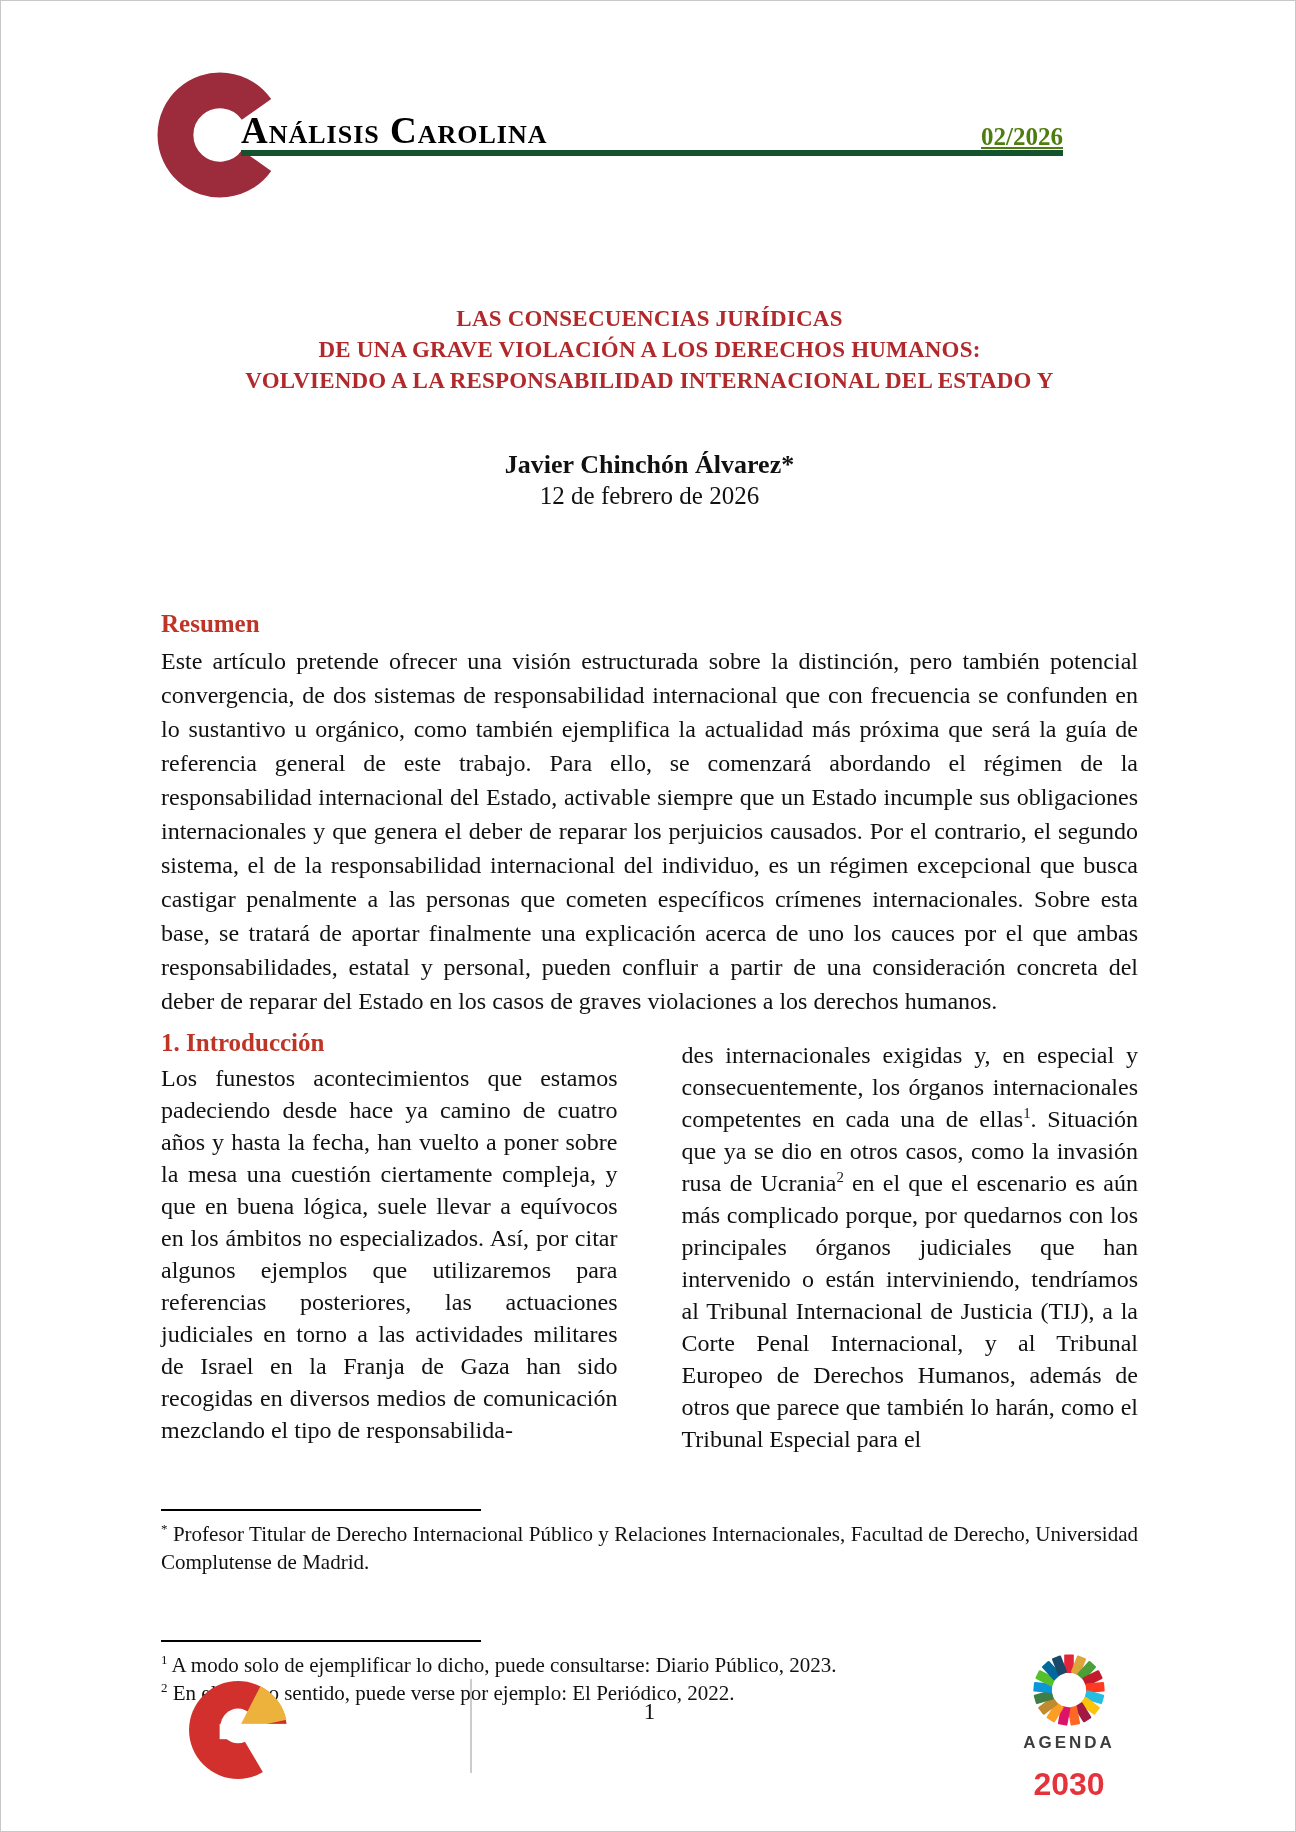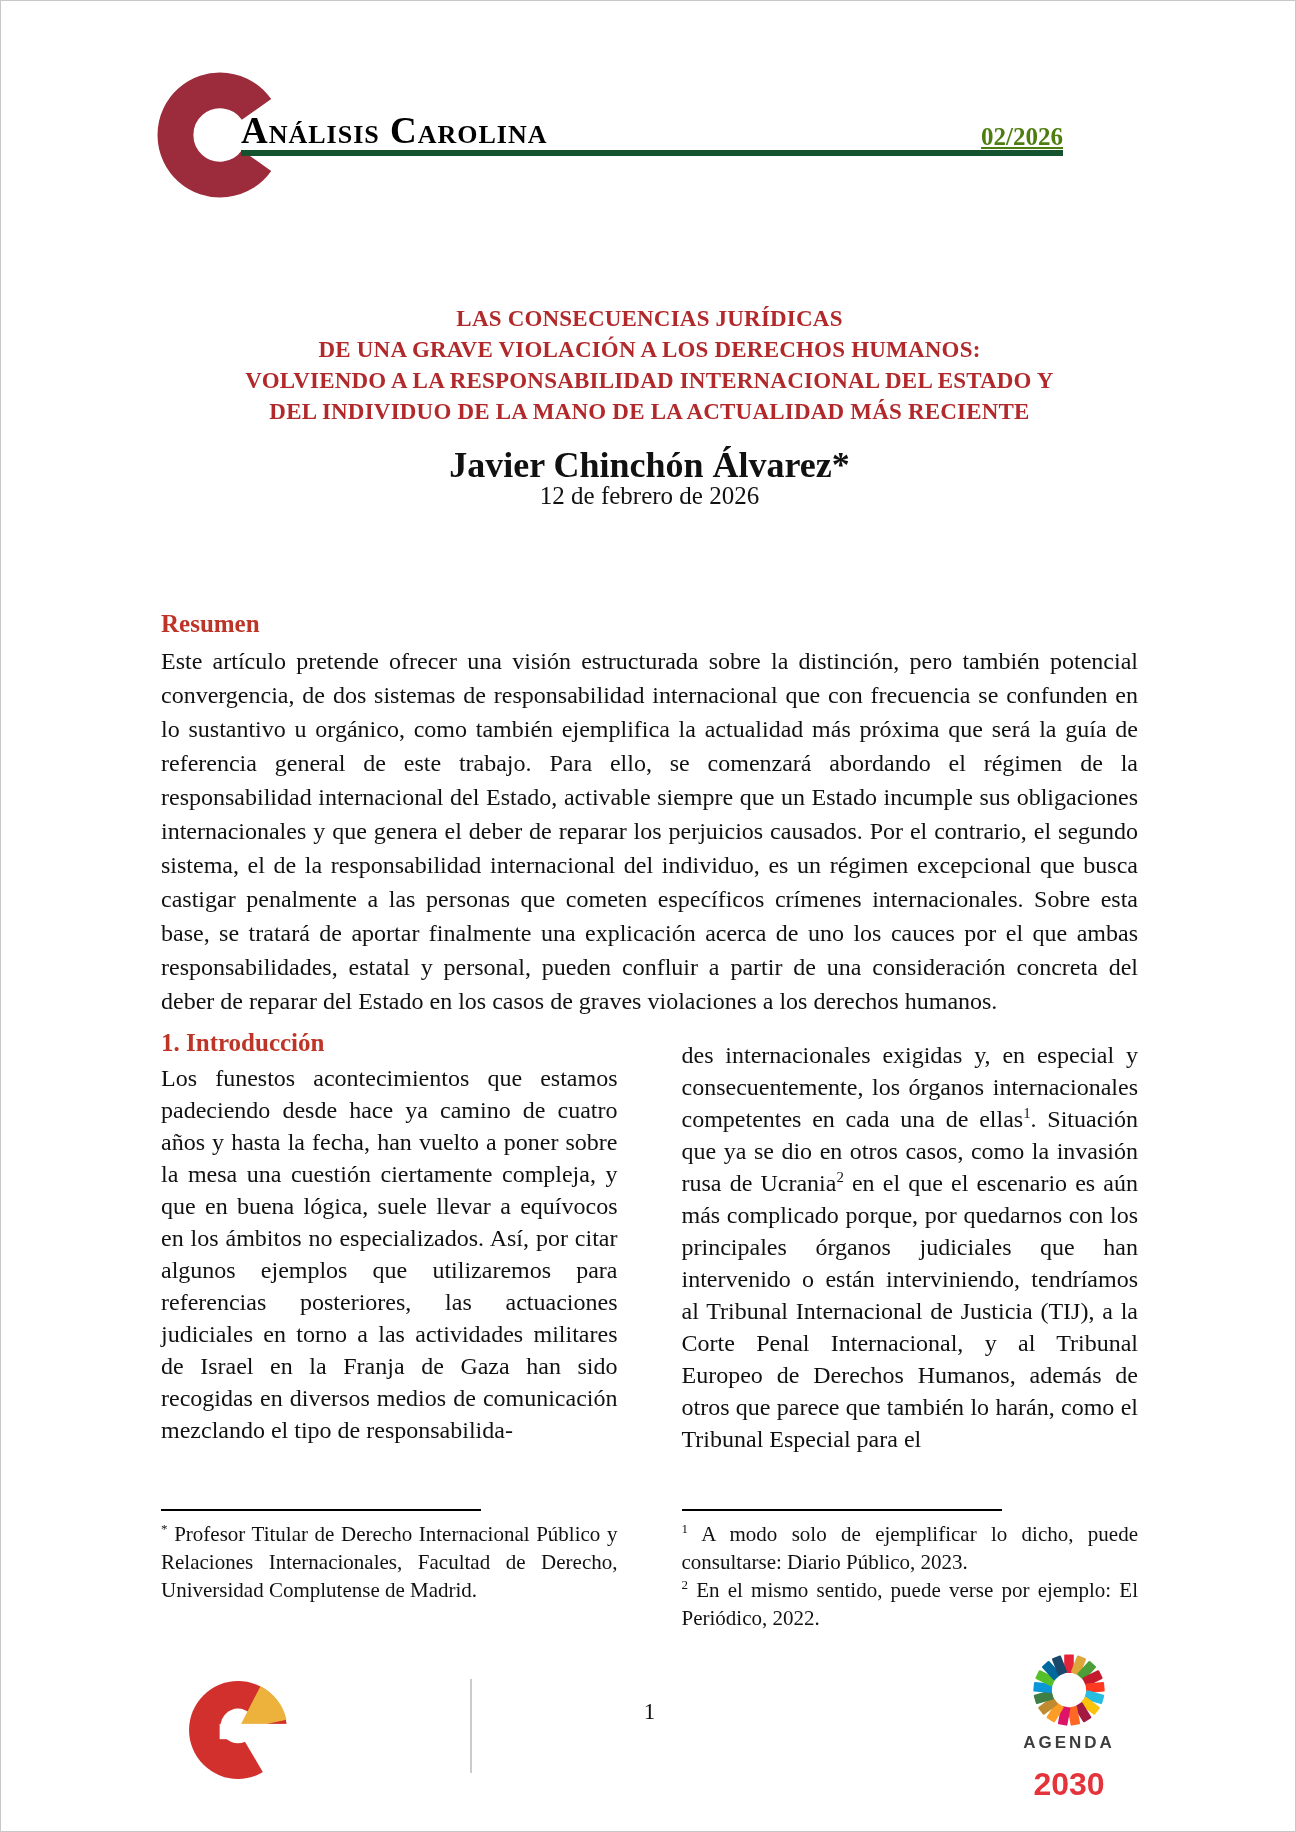--- a/index.html
+++ b/index.html
@@ -16,35 +16,35 @@
     border-bottom:6px solid #14532d;padding-bottom:1px;box-sizing:content-box;
   }
   .brand{font-variant:small-caps;font-weight:bold;font-size:37px;line-height:1;letter-spacing:1px;color:#000;}
   .issue{font-weight:bold;font-size:25px;line-height:1;color:#4d7c0f;text-decoration:underline;}
   
   .doc-title{
     position:absolute;left:160px;top:302px;width:977px;text-align:center;
     color:#b1292b;font-weight:bold;font-size:23px;line-height:31px;letter-spacing:.2px;
   }
   .byline{position:absolute;left:160px;top:448px;width:977px;text-align:center;}
-  .author{font-weight:bold;font-size:36px;line-height:32px;}
+  .author{font-weight:bold;font-size:26px;line-height:32px;}
   .date{font-size:25px;line-height:30px;}
   
   .resumen{position:absolute;left:160px;top:592px;width:977px;}
   .sec-head{color:#be3528;font-weight:bold;font-size:25px;line-height:30px;margin:16px 0 5px 0;}
   .resumen p{margin:0;font-size:24px;line-height:34px;text-align:justify;}
   
   .columns{position:absolute;left:160px;top:1002px;width:977px;display:flex;gap:64px;align-items:center;}
   .col{flex:1;min-width:0;}
   .col p{margin:0;font-size:24px;line-height:32px;text-align:justify;}
   .col .sec-head{margin-bottom:4px;}
   .col-right{padding-top:36px;}
   sup{font-size:.62em;line-height:0;vertical-align:super;}
   
-  .footnotes{position:absolute;left:160px;top:1508px;width:977px;display:flex;gap:64px;}
+  .footnotes{position:absolute;left:160px;top:1508px;width:977px;display:flex;gap:64px;flex-direction:column;}
   .fn-col{flex:1;min-width:0;}
   .fn-sep{width:320px;border-top:2px solid #000;margin-bottom:9px;}
   .fn-col p{margin:0;font-size:21px;line-height:28px;text-align:justify;}
   
   .coop-logo{position:absolute;left:186px;top:1678px;}
   .coop-text{
     position:absolute;left:300px;top:1686px;
     font-family:"Liberation Sans", sans-serif;font-weight:bold;
     font-size:32px;line-height:40px;color:#1d1d1b;letter-spacing:.3px;
   }
@@ -66,21 +66,20 @@
   </div>
   <div class="header-bar">
     <span class="brand">Análisis Carolina</span>
     <span class="issue">02/2026</span>
   </div>
 
   <div class="doc-title">
     <div>LAS CONSECUENCIAS JURÍDICAS</div>
     <div>DE UNA GRAVE VIOLACIÓN A LOS DERECHOS HUMANOS:</div>
     <div>VOLVIENDO A LA RESPONSABILIDAD INTERNACIONAL DEL ESTADO Y</div>
-    <div>DEL INDIVIDUO DE LA MANO DE LA ACTUALIDAD MÁS RECIENTE</div>
   </div>
 
   <div class="byline">
     <div class="author">Javier Chinchón Álvarez*</div>
     <div class="date">12 de febrero de 2026</div>
   </div>
 
   <div class="resumen">
     <div class="sec-head">Resumen</div>
     <p>Este artículo pretende ofrecer una visión estructurada sobre la distinción, pero también potencial convergencia, de dos sistemas de responsabilidad internacional que con frecuencia se confunden en lo sustantivo u orgánico, como también ejemplifica la actualidad más próxima que será la guía de referencia general de este trabajo. Para ello, se comenzará abordando el régimen de la responsabilidad internacional del Estado, activable siempre que un Estado incumple sus obligaciones internacionales y que genera el deber de reparar los perjuicios causados. Por el contrario, el segundo sistema, el de la responsabilidad internacional del individuo, es un régimen excepcional que busca castigar penalmente a las personas que cometen específicos crímenes internacionales. Sobre esta base, se tratará de aportar finalmente una explicación acerca de uno los cauces por el que ambas responsabilidades, estatal y personal, pueden confluir a partir de una consideración concreta del deber de reparar del Estado en los casos de graves violaciones a los derechos humanos.</p>

